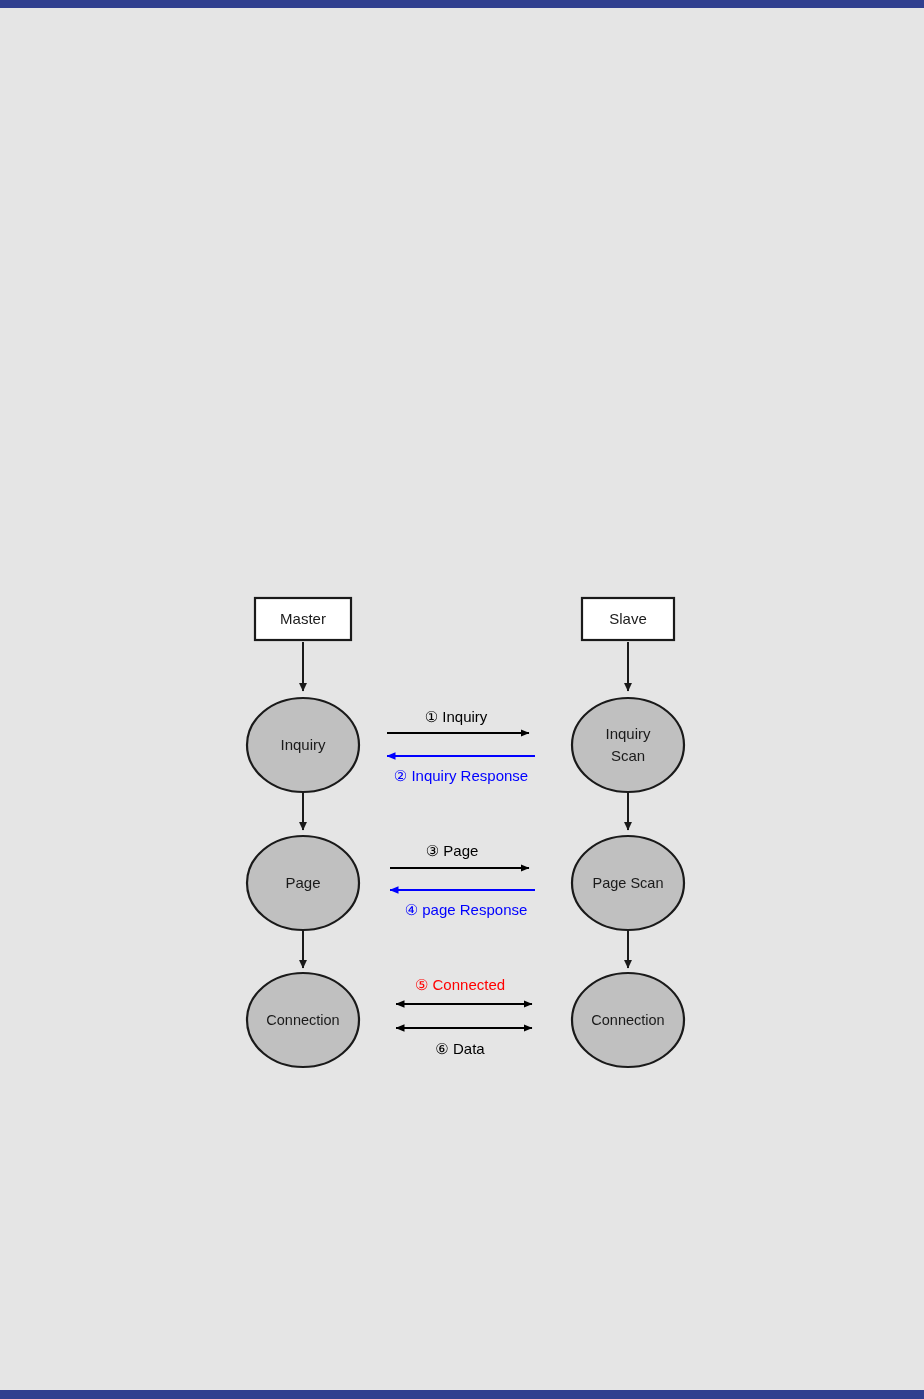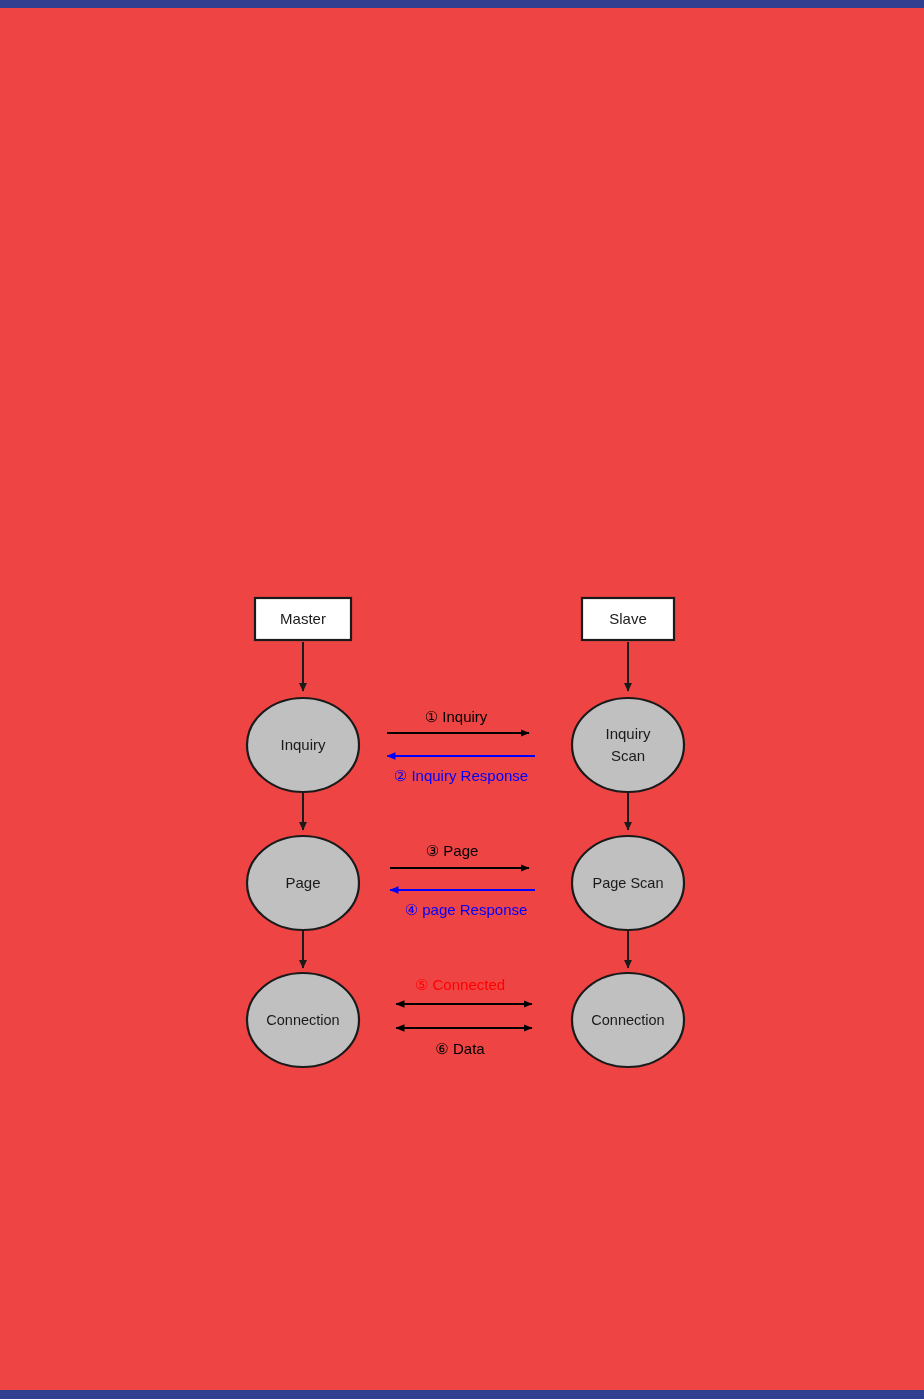--- a/index.html
+++ b/index.html
@@ -10,21 +10,21 @@
   body {
     width: 924px;
     height: 1399px;
     position: relative;
     font-family: "Liberation Sans", sans-serif;
     overflow: hidden;
   }
   #page-root {
     position: absolute;
     inset: 0;
-    background: #ef4444;
+    background: #e5e5e5;
     padding-left: 24px;
   }
   .rule-bar {
     position: absolute;
     left: 0;
     width: 924px;
     height: 8px;
     background: #303f8f;
   }
   .rule-bar.top { top: 0; }

